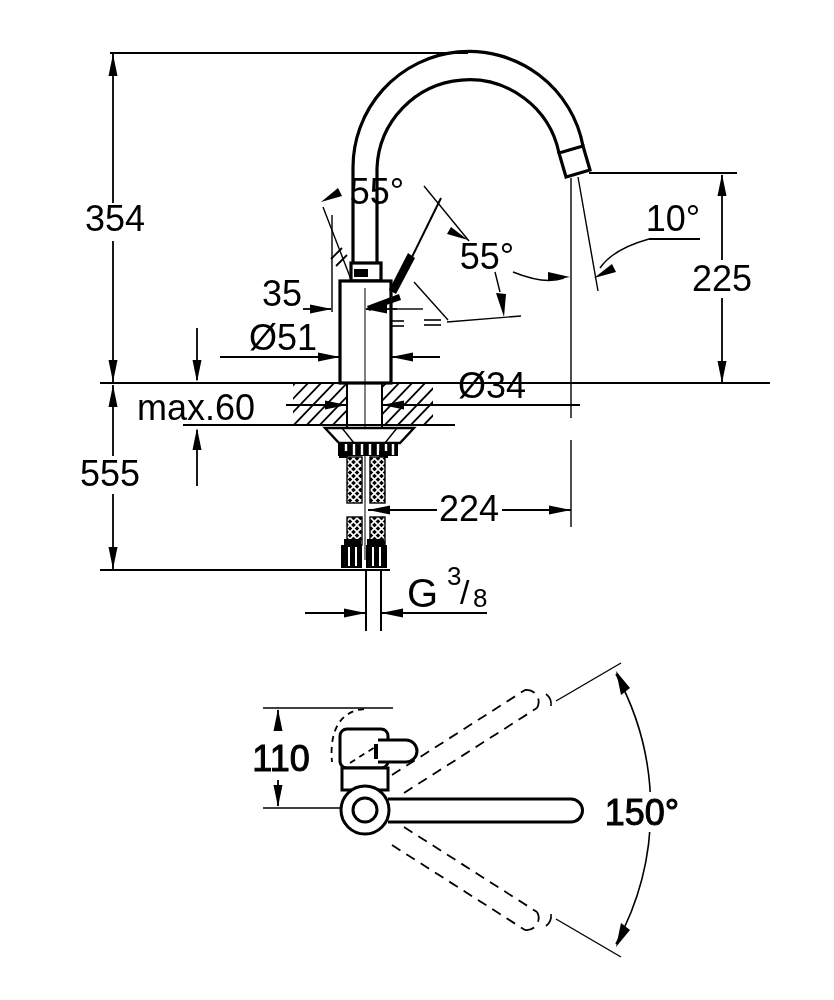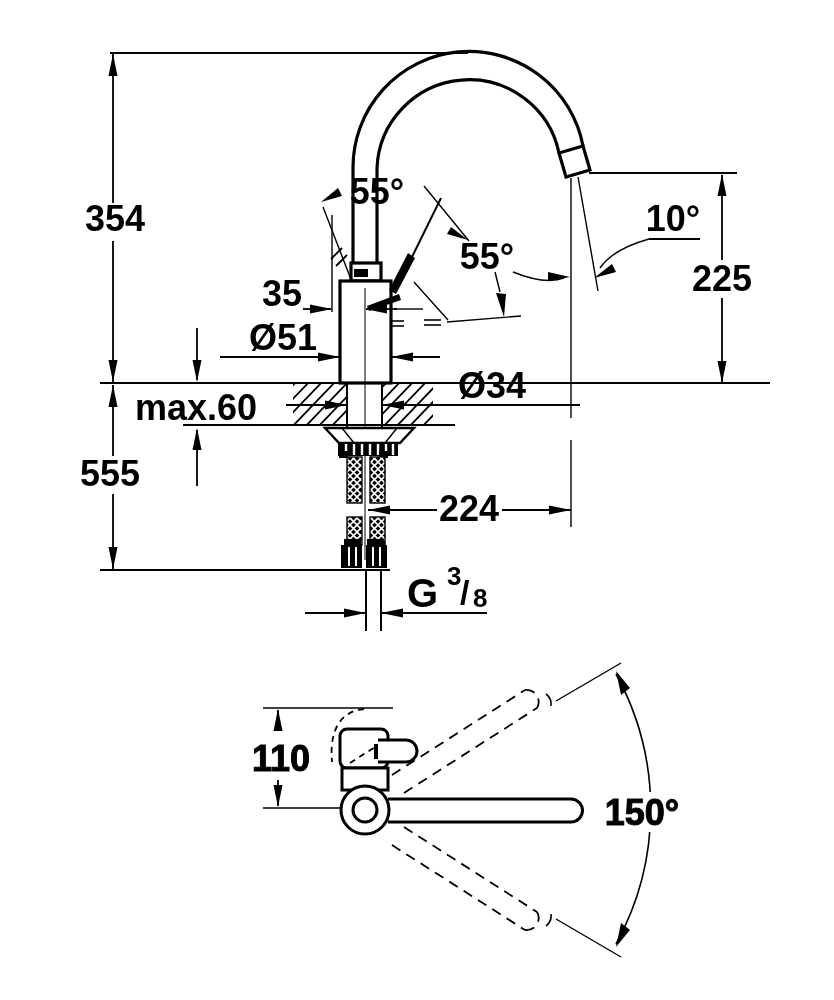--- a/index.html
+++ b/index.html
@@ -1,16 +1,16 @@
 <!DOCTYPE html>
 <html><head>
 <meta charset="utf-8">
 <style>
   html,body{margin:0;padding:0;background:#ffffff;}
-  .stage{width:834px;height:1000px;position:relative;background:#fff;overflow:hidden;font-weight:bold;}
+  .stage{width:834px;height:1000px;position:relative;background:#fff;overflow:hidden;}
   svg{display:block;}
   text{font-family:"Liberation Sans", sans-serif;fill:#000;}
   .dim{font-size:36px;}
   .dimG{font-size:40px;}
   .dimSup{font-size:26px;}
   .dimSlash{font-size:34px;}
 </style>
 </head>
 <body>
 

